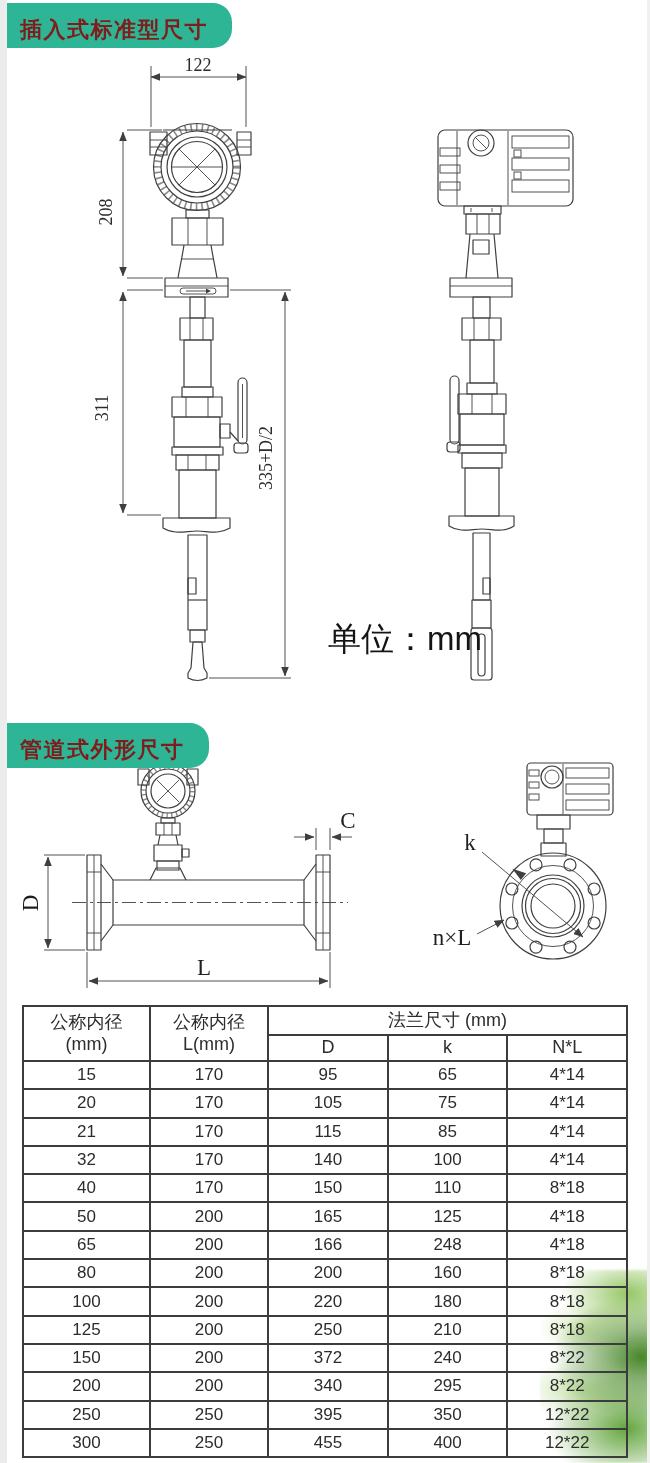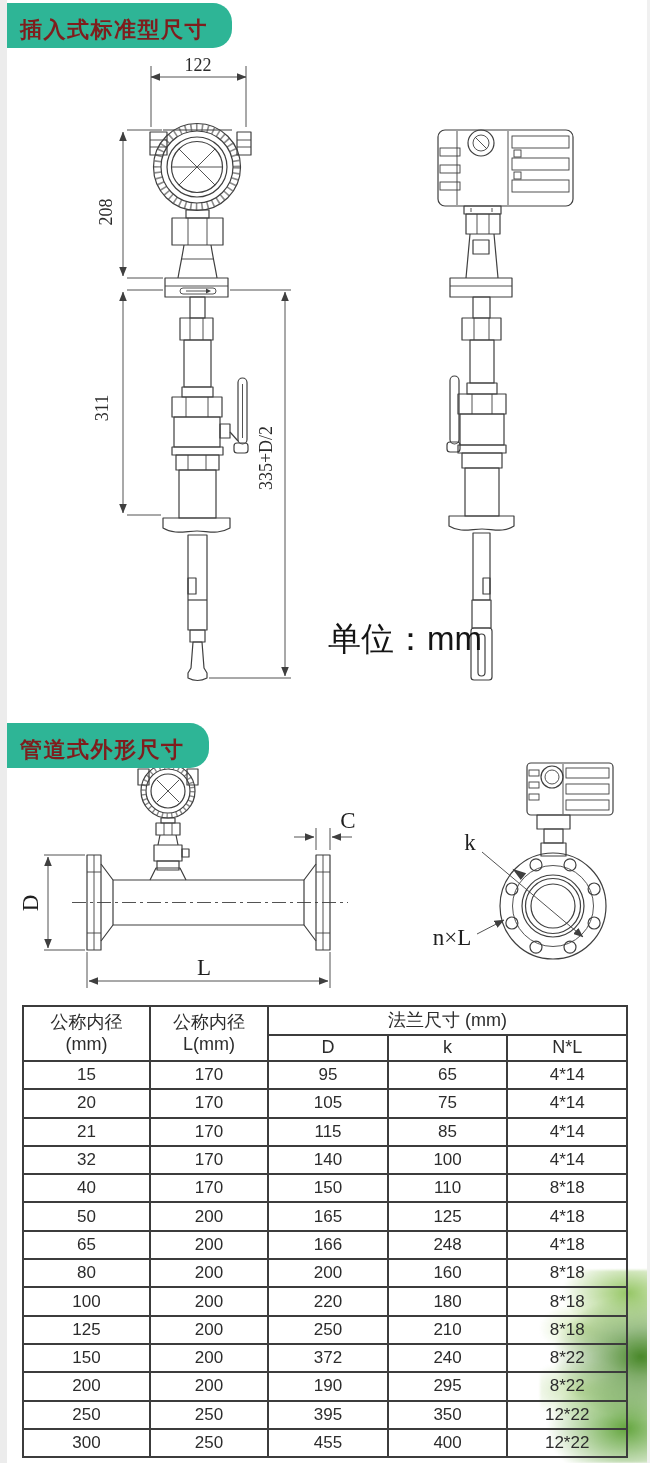--- a/index.html
+++ b/index.html
@@ -384,21 +384,21 @@
       <tr>
         <td>150</td>
         <td>200</td>
         <td>372</td>
         <td>240</td>
         <td>8*22</td>
       </tr>
       <tr>
         <td>200</td>
         <td>200</td>
-        <td>190</td>
+        <td>340</td>
         <td>295</td>
         <td>8*22</td>
       </tr>
       <tr>
         <td>250</td>
         <td>250</td>
         <td>395</td>
         <td>350</td>
         <td>12*22</td>
       </tr>

